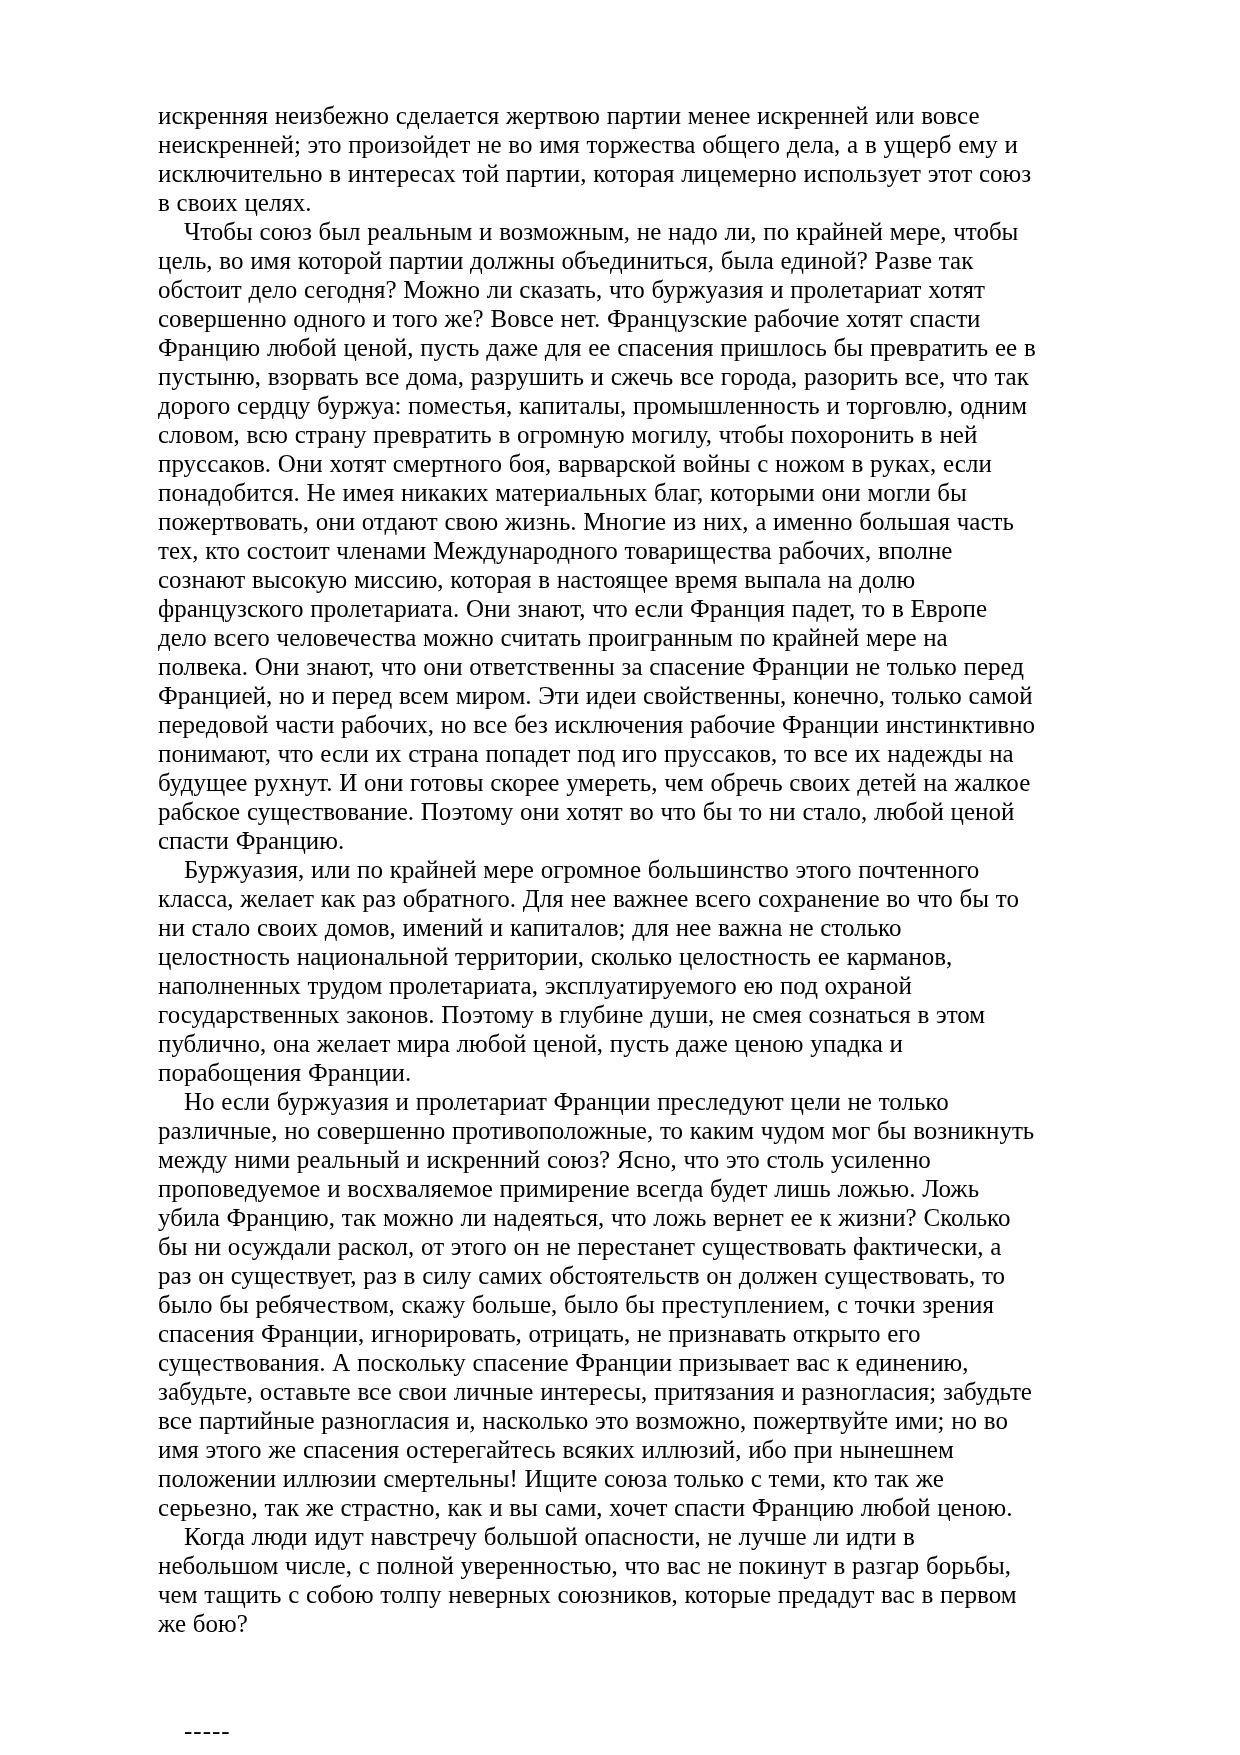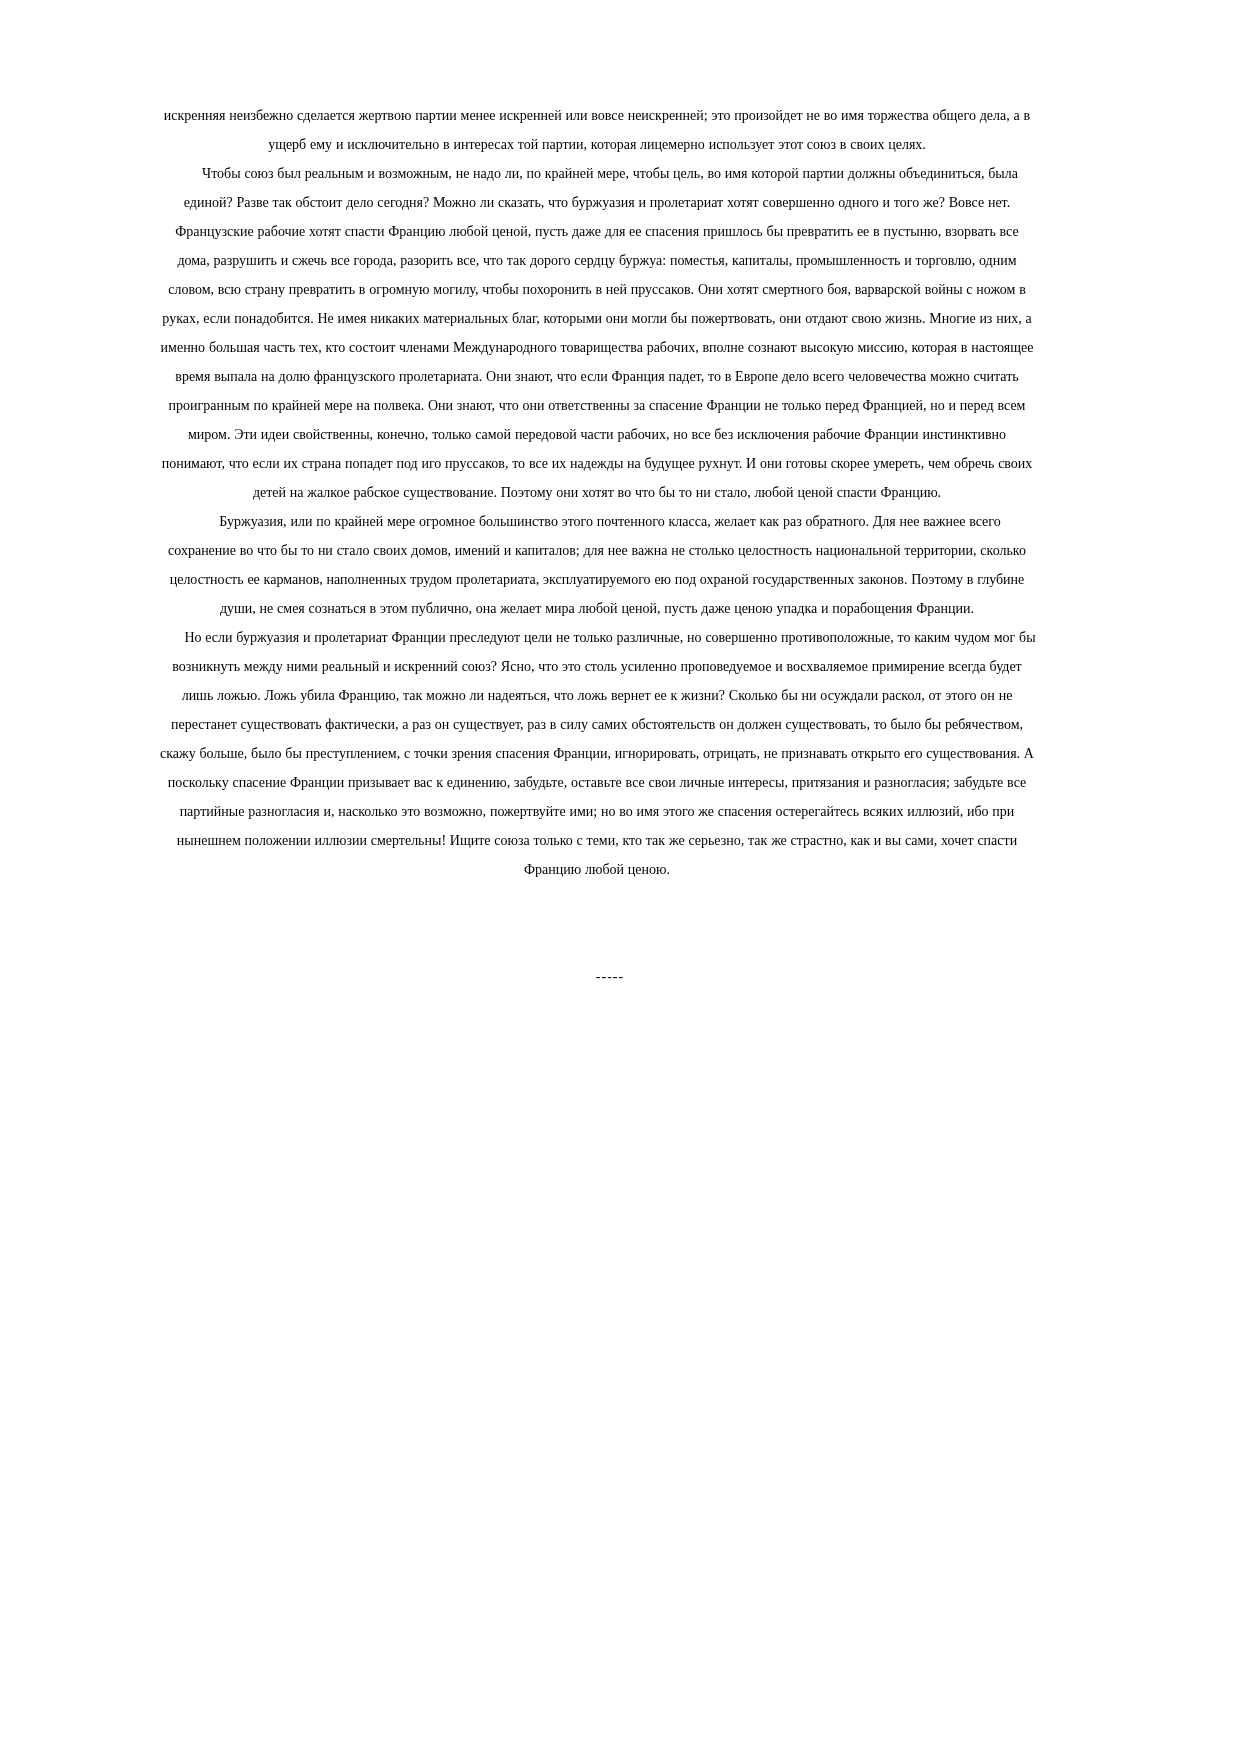--- a/index.html
+++ b/index.html
@@ -20,36 +20,37 @@
     top: 0;
     left: 0;
     width: 1240px;
     height: 1755px;
     box-sizing: border-box;
     padding: 101px 204px 0 158px; 
     background: #ffffff;
   }
   .para {
     margin: 0;
-    font-size: 14px;
+    font-size: 25px;
     line-height: 29px;
-    text-align: center;
+    text-align: left;
     text-indent: 26px;
     word-spacing: 0.02em;
   }
   .para.no-indent {
     text-indent: 0;
   }
   .separator {
     margin-top: 78px;
     letter-spacing: 1px;
   }
 </style>
 </head>
 <body>
 
 <div class="page">
   <p class="para no-indent">искренняя неизбежно сделается жертвою партии менее искренней или вовсе неискренней; это произойдет не во имя торжества общего дела, а в ущерб ему и исключительно в интересах той партии, которая лицемерно использует этот союз в своих целях.</p>
   <p class="para">Чтобы союз был реальным и возможным, не надо ли, по крайней мере, чтобы цель, во имя которой партии должны объединиться, была единой? Разве так обстоит дело сегодня? Можно ли сказать, что буржуазия и пролетариат хотят совершенно одного и того же? Вовсе нет. Французские рабочие хотят спасти Францию любой ценой, пусть даже для ее спасения пришлось бы превратить ее в пустыню, взорвать все дома, разрушить и сжечь все города, разорить все, что так дорого сердцу буржуа: поместья, капиталы, промышленность и торговлю, одним словом, всю страну превратить в огромную могилу, чтобы похоронить в ней пруссаков. Они хотят смертного боя, варварской войны с ножом в руках, если понадобится. Не имея никаких материальных благ, которыми они могли бы пожертвовать, они отдают свою жизнь. Многие из них, а именно большая часть тех, кто состоит членами Международного товарищества рабочих, вполне сознают высокую миссию, которая в настоящее время выпала на долю французского пролетариата. Они знают, что если Франция падет, то в Европе дело всего человечества можно считать проигранным по крайней мере на полвека. Они знают, что они ответственны за спасение Франции не только перед Францией, но и перед всем миром. Эти идеи свойственны, конечно, только самой передовой части рабочих, но все без исключения рабочие Франции инстинктивно понимают, что если их страна попадет под иго пруссаков, то все их надежды на будущее рухнут. И они готовы скорее умереть, чем обречь своих детей на жалкое рабское существование. Поэтому они хотят во что бы то ни стало, любой ценой спасти Францию.</p>
   <p class="para">Буржуазия, или по крайней мере огромное большинство этого почтенного класса, желает как раз обратного. Для нее важнее всего сохранение во что бы то ни стало своих домов, имений и капиталов; для нее важна не столько целостность национальной территории, сколько целостность ее карманов, наполненных трудом пролетариата, эксплуатируемого ею под охраной государственных законов. Поэтому в глубине души, не смея сознаться в этом публично, она желает мира любой ценой, пусть даже ценою упадка и порабощения Франции.</p>
   <p class="para">Но если буржуазия и пролетариат Франции преследуют цели не только различные, но совершенно противоположные, то каким чудом мог бы возникнуть между ними реальный и искренний союз? Ясно, что это столь усиленно проповедуемое и восхваляемое примирение всегда будет лишь ложью. Ложь убила Францию, так можно ли надеяться, что ложь вернет ее к жизни? Сколько бы ни осуждали раскол, от этого он не перестанет существовать фактически, а раз он существует, раз в силу самих обстоятельств он должен существовать, то было бы ребячеством, скажу больше, было бы преступлением, с точки зрения спасения Франции, игнорировать, отрицать, не признавать открыто его существования. А поскольку спасение Франции призывает вас к единению, забудьте, оставьте все свои личные интересы, притязания и разногласия; забудьте все партийные разногласия и, насколько это возможно, пожертвуйте ими; но во имя этого же спасения остерегайтесь всяких иллюзий, ибо при нынешнем положении иллюзии смертельны! Ищите союза только с теми, кто так же серьезно, так же страстно, как и вы сами, хочет спасти Францию любой ценою.</p>
+  <p class="para">Когда люди идут навстречу большой опасности, не лучше ли идти в небольшом числе, с полной уверенностью, что вас не покинут в разгар борьбы, чем тащить с собою толпу неверных союзников, которые предадут вас в первом же бою?</p>
   <p class="para separator">-----</p>
 </div>
 
 </body></html>

